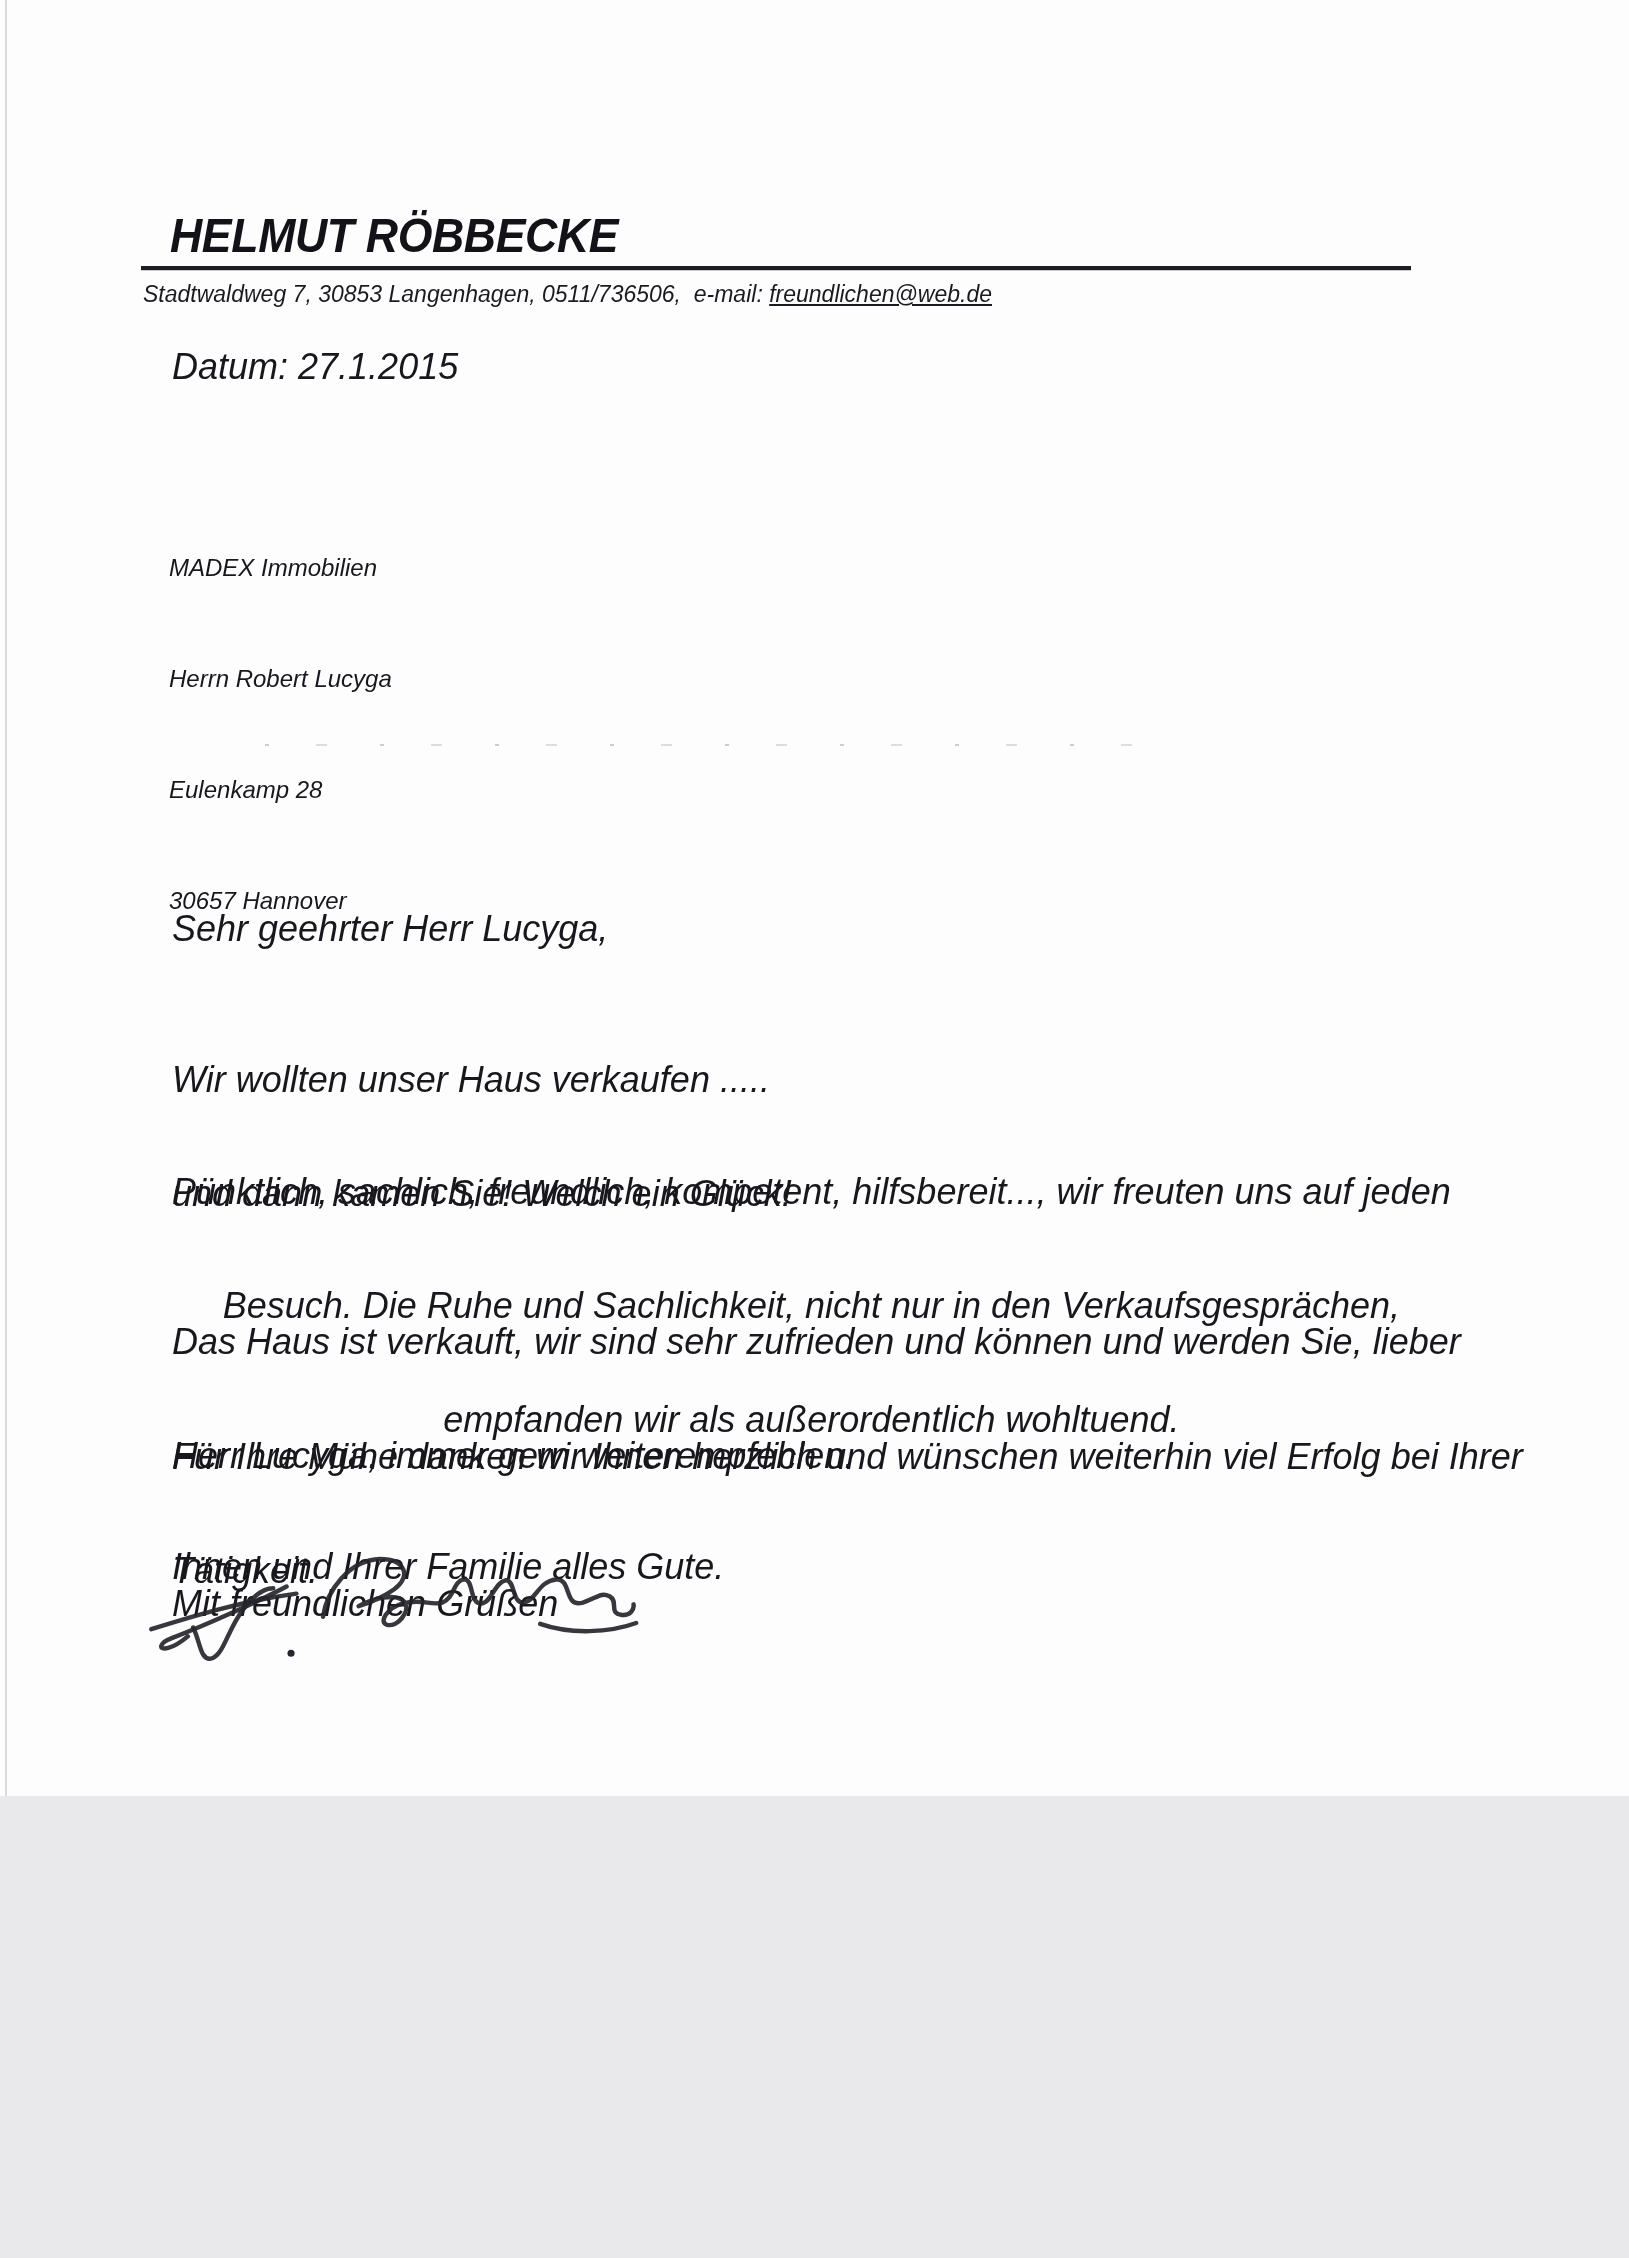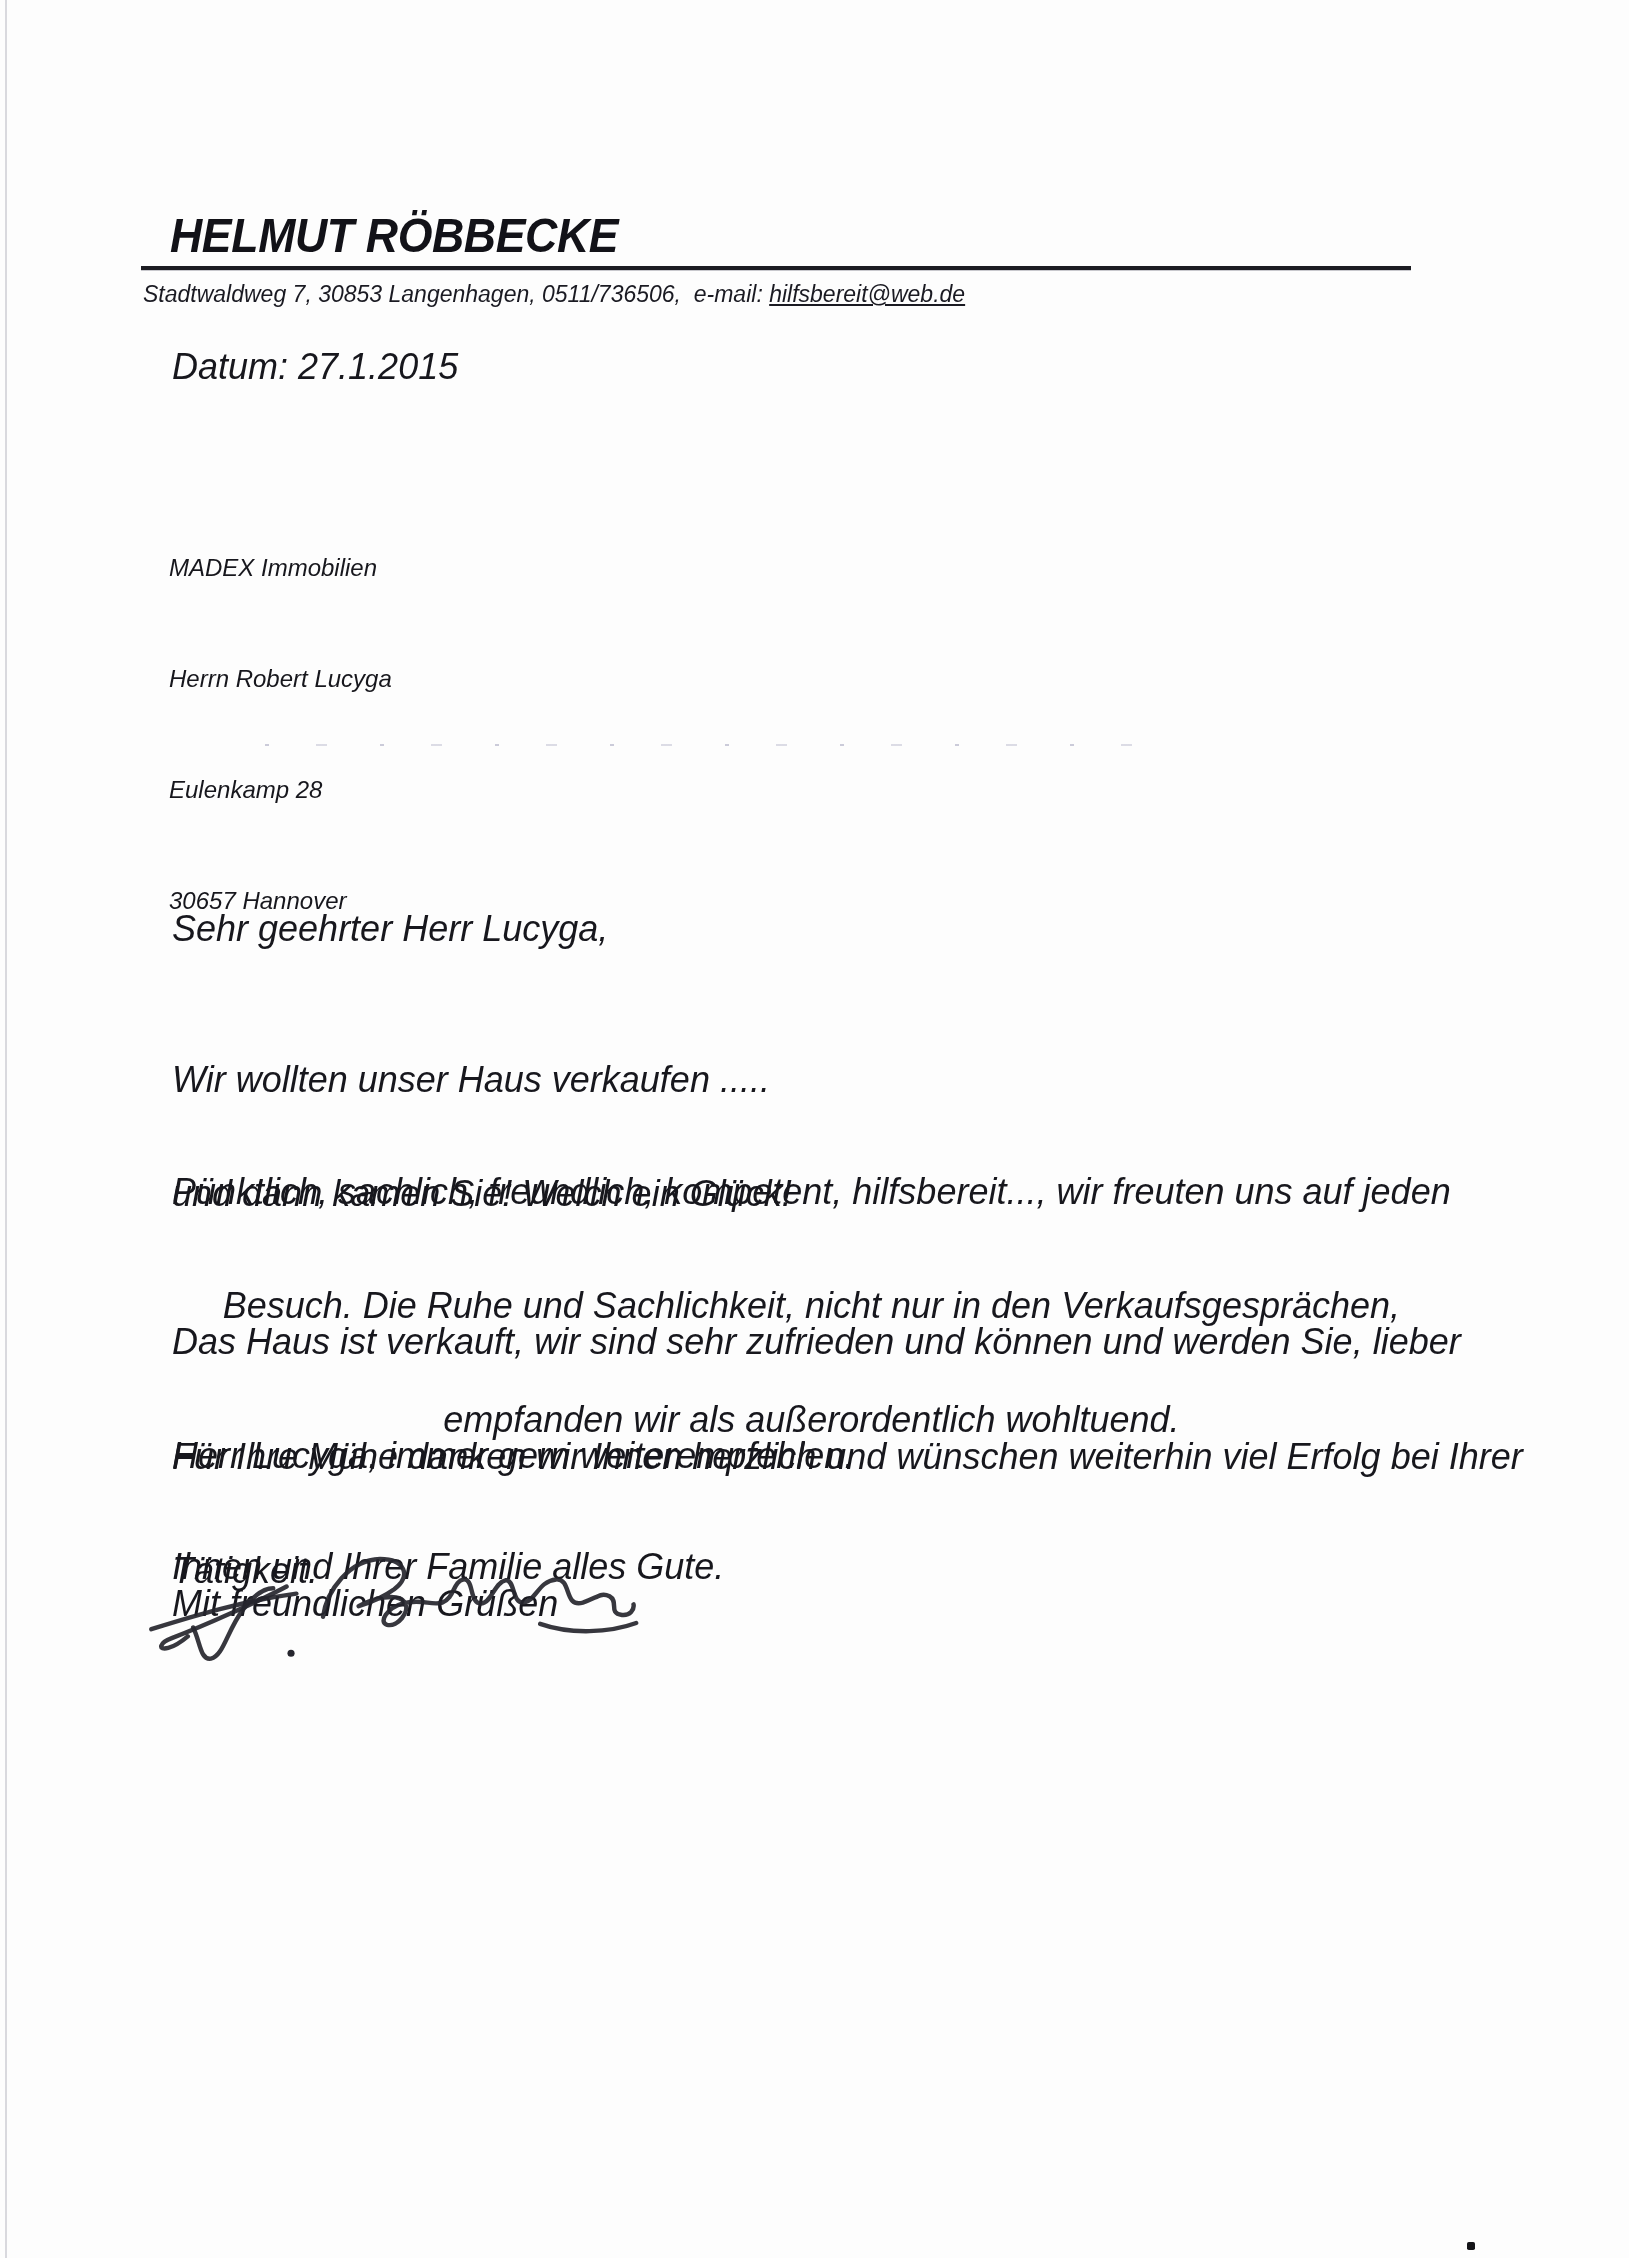--- a/index.html
+++ b/index.html
@@ -1,18 +1,18 @@
 <!DOCTYPE html>
 <html lang="de" style="font-size:14px"><head>
 <meta charset="utf-8">
 <style>
   html,body{margin:0;padding:0;background:#e9e9ec;}
   .page{
     position:relative;
-    width:1629px;height:2258px;
+    width:1629px;height:1796px;
     background:#fdfdfd;
     overflow:hidden;
     font-family:"Liberation Sans",sans-serif;
     font-style:italic;
     color:#17171d;
   }
   .abs{position:absolute;white-space:pre;}
   .letterhead-name{
     top:208px;left:170px;
     font-size:48px;font-weight:700;
@@ -64,21 +64,21 @@
     background:#141418;border-radius:1.8px;
   }
 </style>
 </head>
 <body>
 
 <div class="page">
 
   <div class="abs letterhead-name">HELMUT RÖBBECKE</div>
   <div class="abs letterhead-rule"></div>
-  <div class="abs contact-line"><span>Stadtwaldweg 7, 30853 Langenhagen, 0511/736506,  e-mail: </span><span class="email">hilfsbereit@web.de</span></div>
+  <div class="abs contact-line"><span>Stadtwaldweg 7, 30853 Langenhagen, 0511/736506,  e-mail: </span><span class="email">freundlichen@web.de</span></div>
 
   <div class="abs date-line">Datum: 27.1.2015</div>
 
   <div class="abs recipient">
     <div>MADEX Immobilien</div>
     <div>Herrn Robert Lucyga</div>
     <div>Eulenkamp 28</div>
     <div>30657 Hannover</div>
   </div>
 

